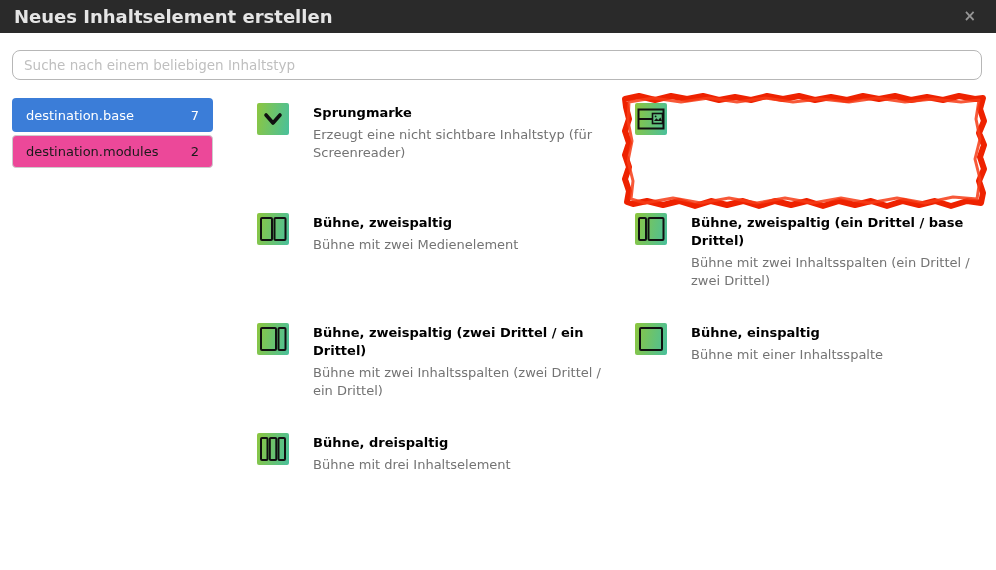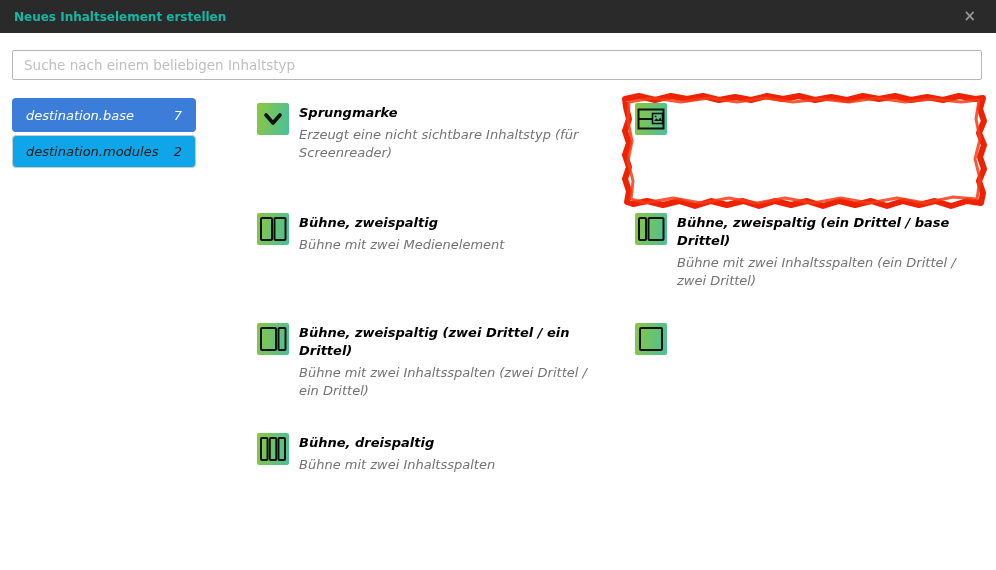--- a/index.html
+++ b/index.html
@@ -8,47 +8,47 @@
     font-family: "DejaVu Sans", "Liberation Sans", sans-serif;
     background: #fff;
     position: relative;
     overflow: hidden;
   }
   .modal-header {
     position: absolute; left: 0; top: 0; width: 996px; height: 33px;
     background: #2a2a2a; display: flex; align-items: center;
     padding: 0 14px; justify-content: space-between;
   }
-  .modal-title { color: #14b8a6; font-weight: bold; font-size: 12px; }
+  .modal-title { color: #e5e5e5; font-weight: bold; font-size: 18px; }
   .close-btn {
     color: #969696; font-size: 15px; font-weight: bold; cursor: pointer;
     background: none; border: none; line-height: 1; padding: 2px 6px;
     font-family: "DejaVu Sans", sans-serif;
   }
   .search-input {
     position: absolute; left: 12px; top: 50px; width: 970px; height: 30px;
-    border: 1px solid #b7b7b7; border-radius: 2px; padding: 0 11px;
+    border: 1px solid #b7b7b7; border-radius: 8px; padding: 0 11px;
     font-size: 13.5px; font-family: "DejaVu Sans", sans-serif; color: #333;
     outline: none;
   }
   .search-input::placeholder { color: #bfbfbf; }
-  .sidebar { position: absolute; left: 12px; top: 98px; width: 184px; font-style: italic; }
+  .sidebar { position: absolute; left: 12px; top: 98px; width: 201px; }
   .sidebar-item {
     display: flex; justify-content: space-between; align-items: center;
     height: 34px; padding: 0 13px; border-radius: 4px; font-size: 13px;
     cursor: pointer; margin-bottom: 3px; border: 1px solid transparent;
   }
   .sidebar-item.active { background: #3b7dd8; color: #fff; }
-  .sidebar-item.inactive { background: #0ea5e9; color: #1a1a1a; border: 1px solid #ccc; height: 33px; }
+  .sidebar-item.inactive { background: #ec4899; color: #1a1a1a; border: 1px solid #ccc; height: 33px; }
   .content-grid {
     position: absolute; left: 257px; top: 103px; width: 739px;
     display: grid; grid-template-columns: 378px 361px; grid-auto-rows: 110px;
     align-items: start;
   }
-  .ce-item { display: flex; gap: 10px; cursor: pointer; position: relative; font-style: italic; }
+  .ce-item { display: flex; gap: 24px; cursor: pointer; position: relative; }
   .ce-icon {
     width: 32px; height: 32px; flex: 0 0 32px; border-radius: 2px;
     background: linear-gradient(100deg, #8dc63f 0%, #49c09c 100%);
     display: flex; align-items: center; justify-content: center;
   }
   .ce-icon svg { display: block; }
   .ce-text { padding-top: 1px; }
   .ce-title {
     font-weight: bold; font-size: 13px; color: #000; line-height: 18px;
     margin-bottom: 4px; max-width: 300px;
@@ -150,30 +150,34 @@
       <div class="ce-desc">Bühne mit zwei Inhaltsspalten (zwei Drittel / ein Drittel)</div>
     </span>
   </div>
 
   <div class="ce-item">
     <span class="ce-icon">
       <svg width="32" height="32" viewBox="0 0 32 32">
         <rect x="5" y="5" width="22" height="22" rx="1" fill="none" stroke="#101010" stroke-width="2"></rect>
       </svg>
     </span>
+    <span class="ce-text">
+      <div class="ce-title">Bühne, einspaltig</div>
+      <div class="ce-desc">Bühne mit einer Inhaltsspalte</div>
+    </span>
   </div>
 
   <div class="ce-item">
     <span class="ce-icon">
       <svg width="32" height="32" viewBox="0 0 32 32">
         <rect x="4" y="5" width="6.5" height="22" rx="1" fill="none" stroke="#101010" stroke-width="2"></rect>
         <rect x="12.8" y="5" width="6.5" height="22" rx="1" fill="none" stroke="#101010" stroke-width="2"></rect>
         <rect x="21.5" y="5" width="6.5" height="22" rx="1" fill="none" stroke="#101010" stroke-width="2"></rect>
       </svg>
     </span>
     <span class="ce-text">
       <div class="ce-title">Bühne, dreispaltig</div>
-      <div class="ce-desc">Bühne mit zwei Inhaltsspalten</div>
+      <div class="ce-desc">Bühne mit drei Inhaltselement</div>
     </span>
   </div>
 
   <div></div>
 </div>
 
 </body></html>

